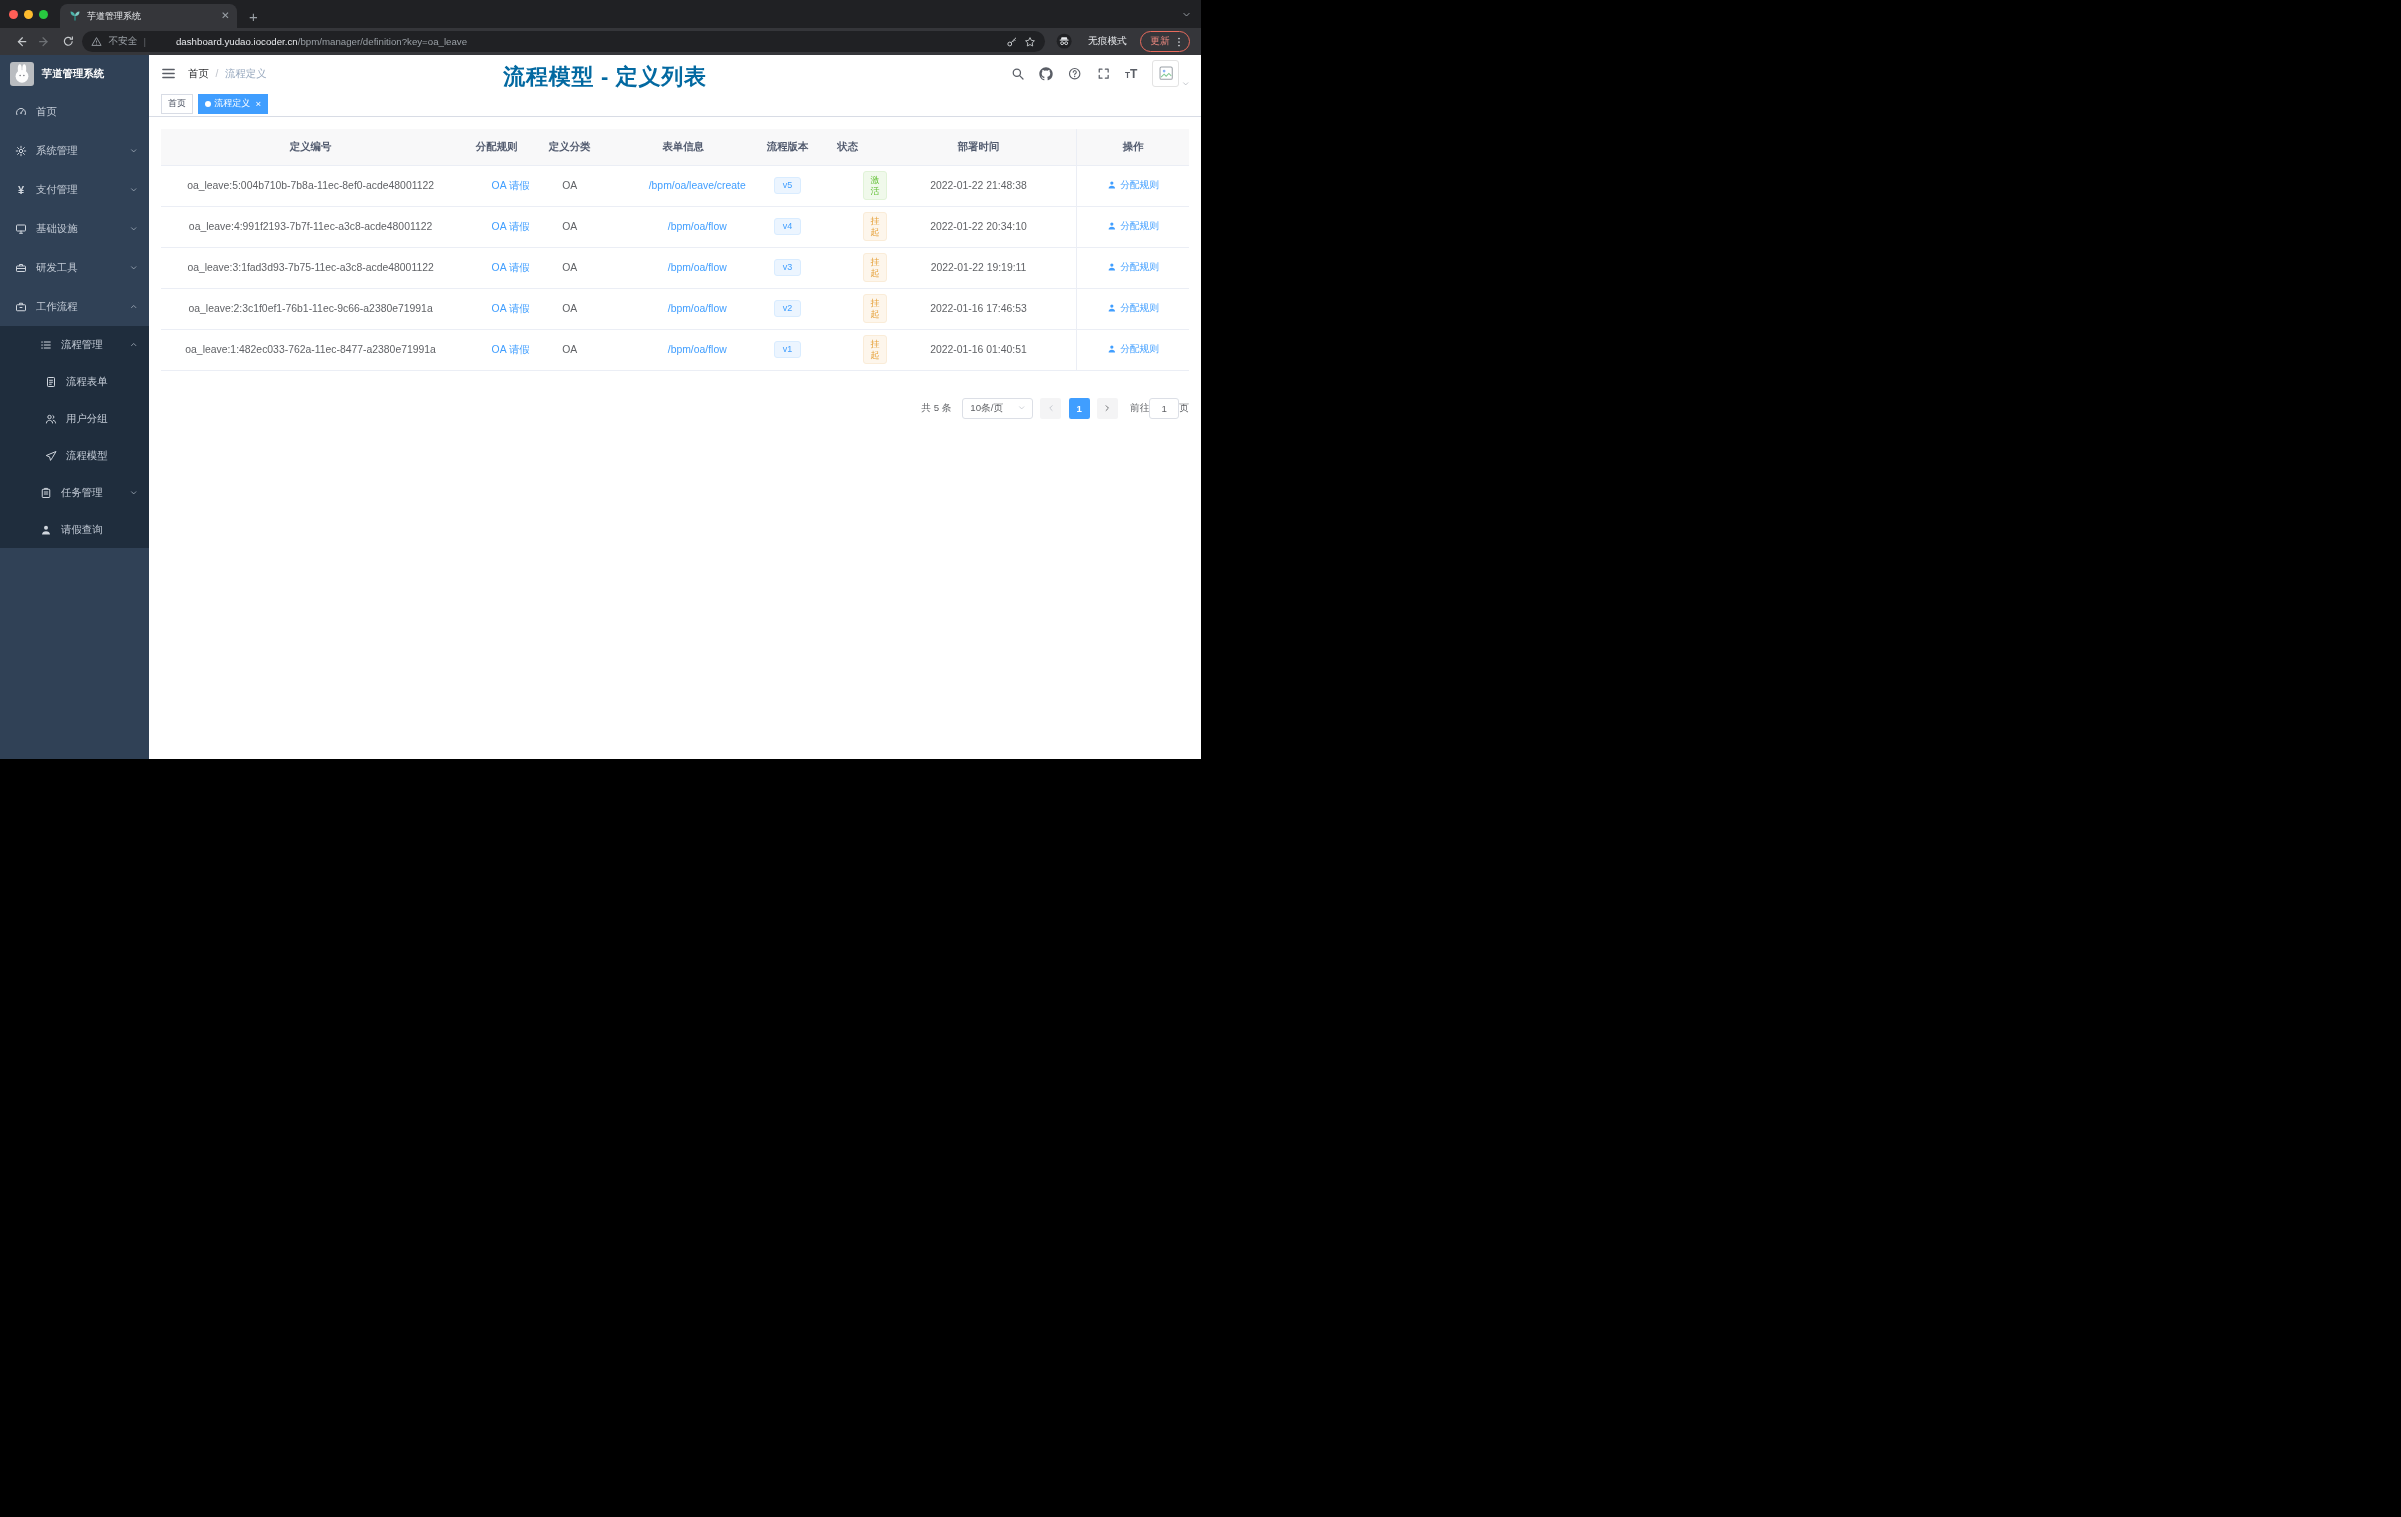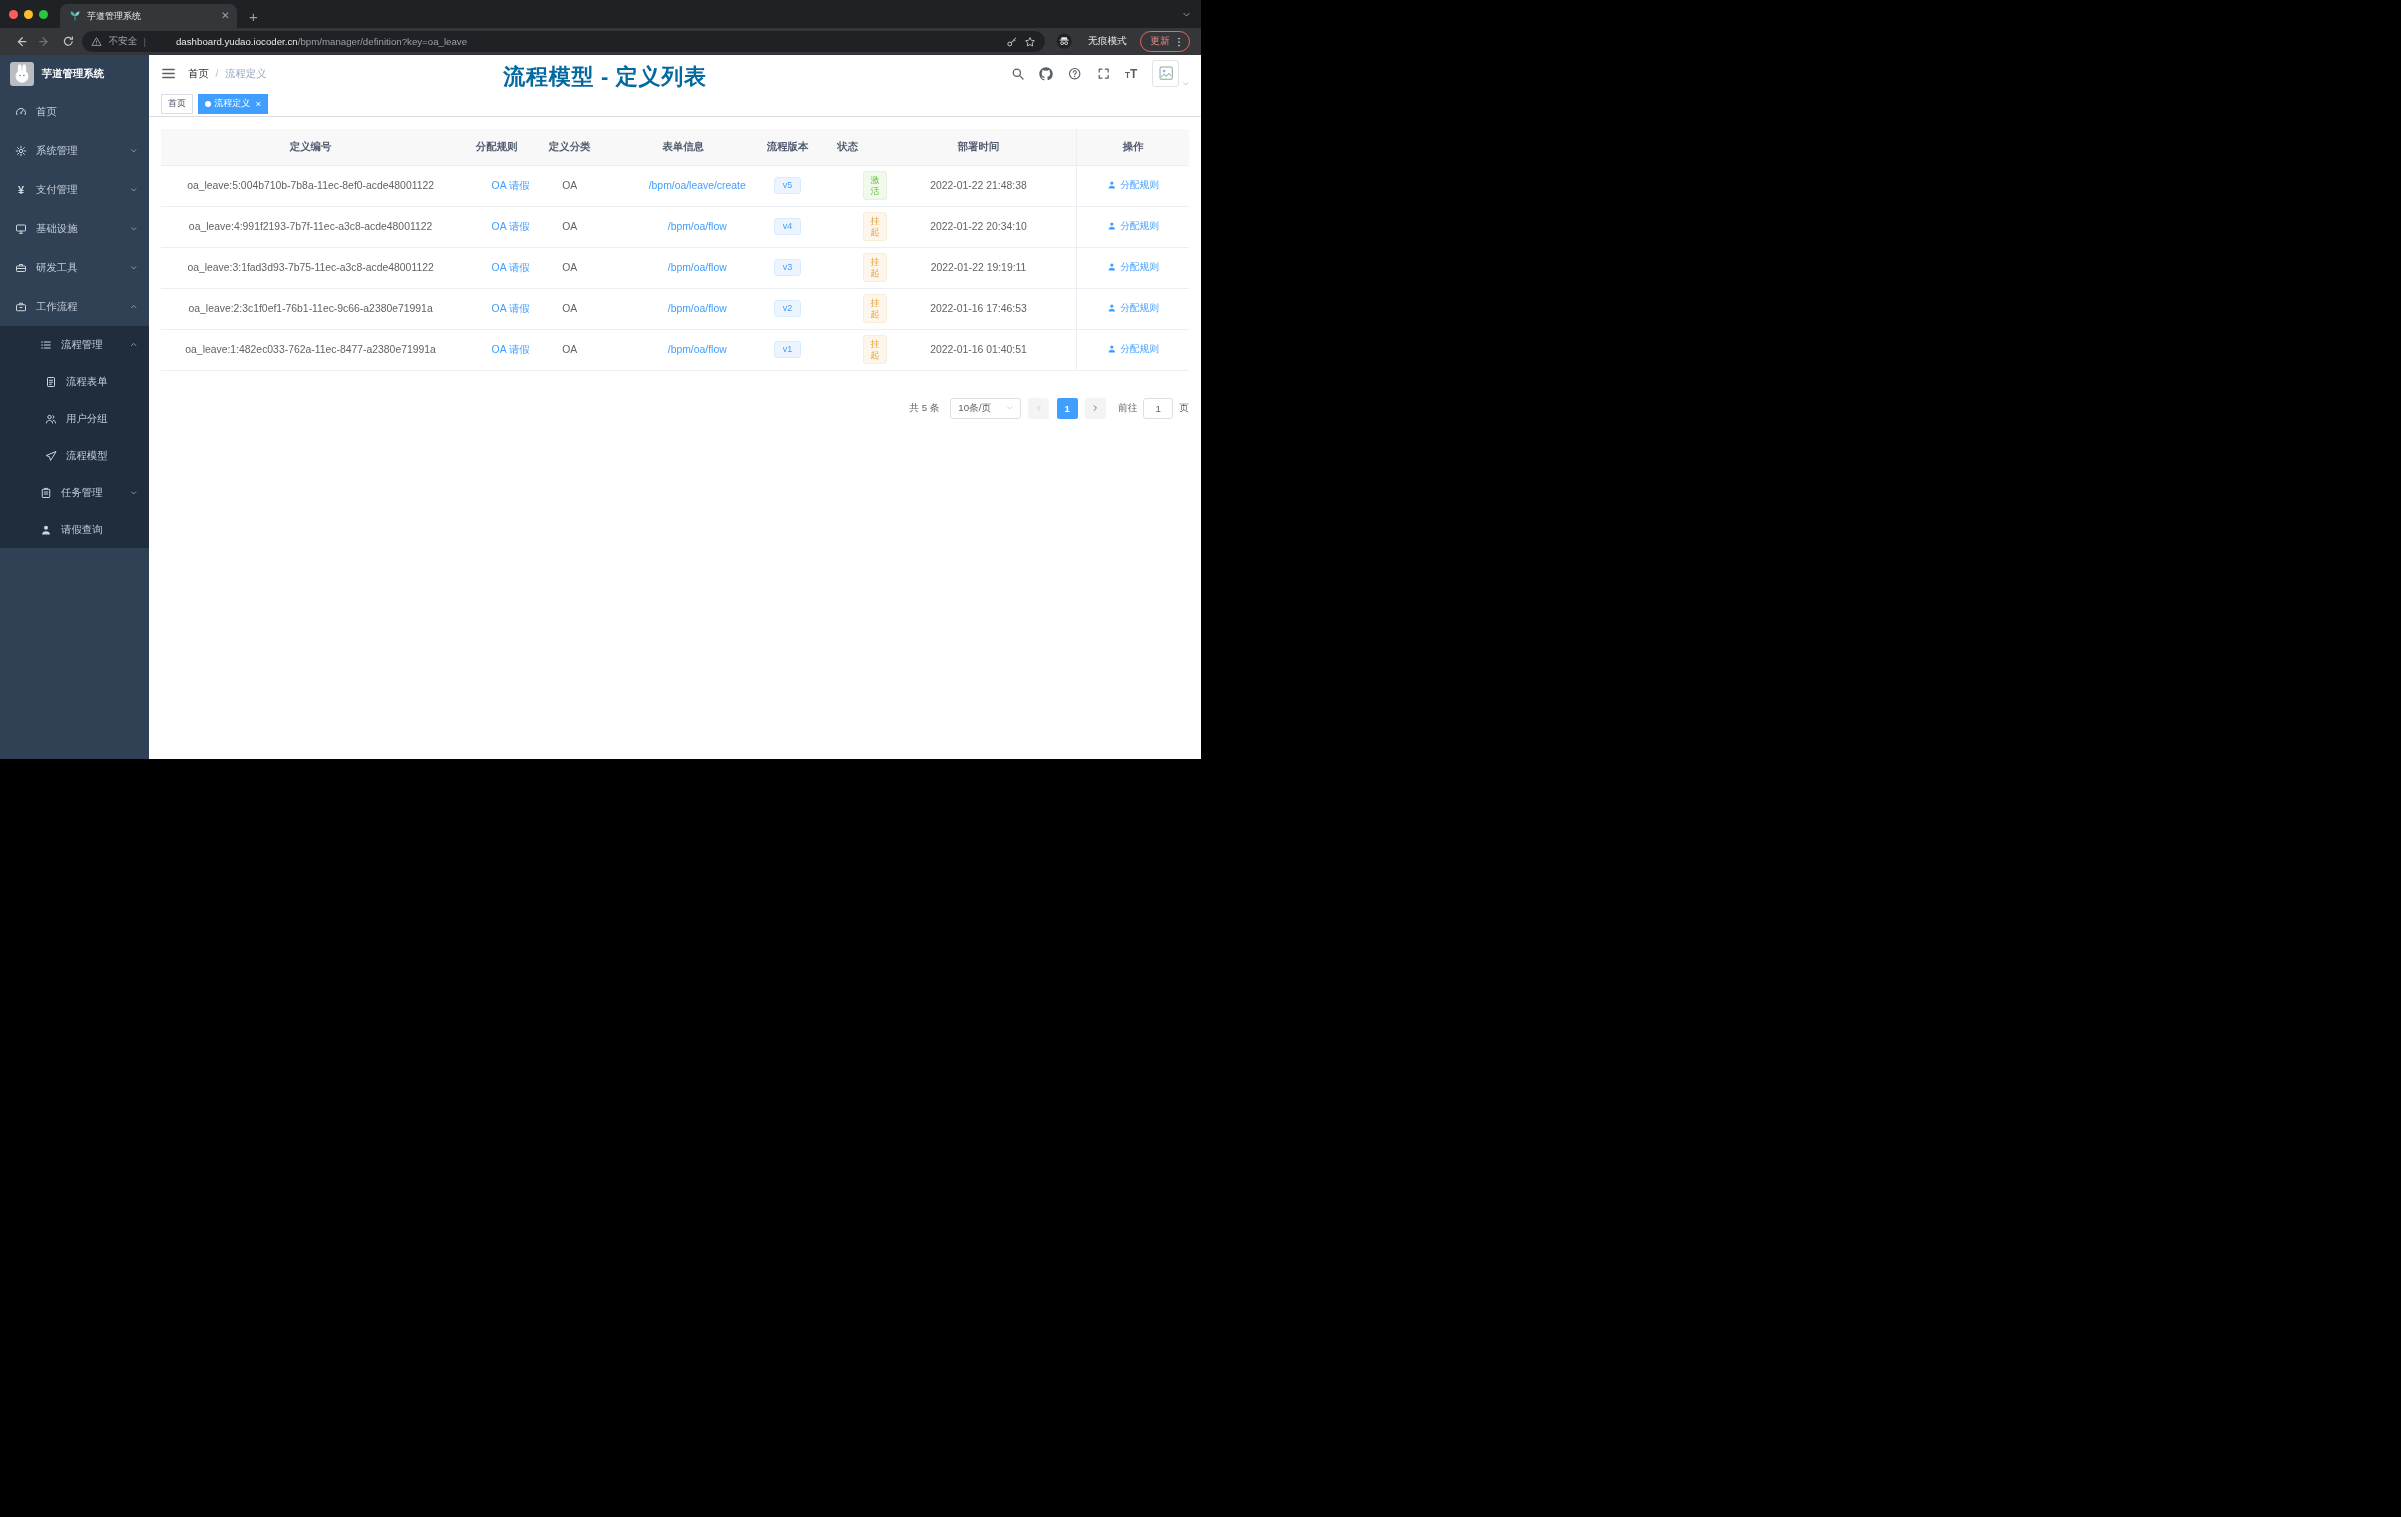--- a/index.html
+++ b/index.html
@@ -86,21 +86,21 @@
   .action-link { color: #409eff; font-size: 9.7px; display: inline-flex; align-items: center; gap: 3px; cursor: pointer; }
 
   .pagination { display: flex; align-items: center; justify-content: flex-end; gap: 7.4px; margin-top: 27px; font-size: 9.7px; color: #606266; }
   .page-total { margin-right: 3px; }
   .page-size-select { width: 71px; height: 21px; border: 0.7px solid #dcdfe6; border-radius: 3px; display: flex; align-items: center; justify-content: space-between; padding: 0 6px 0 7.4px; color: #606266; cursor: pointer; background: #fff; }
   .select-caret { color: #c0c4cc; }
   .page-btn { min-width: 21px; height: 21px; border-radius: 2.2px; background: #f4f4f5; display: flex; align-items: center; justify-content: center; cursor: pointer; }
   .page-btn.prev { color: #c0c4cc; }
   .page-btn.next { color: #606266; }
   .page-btn.current { background: #409eff; color: #fff; font-weight: 700; }
-  .goto-wrap { display: flex; align-items: center; gap: 6px; margin-left: 4.5px; }
+  .goto-wrap { display: flex; align-items: center; margin-left: 4.5px; }
   .goto-input { width: 30px; height: 21px; border: 0.7px solid #dcdfe6; border-radius: 3px; text-align: center; font-size: 9.7px; color: #606266; font-family: inherit; }
 </style>
 </head>
 <body>
 
 <div class="screen">
 
   <div class="tabstrip">
     <div class="traffic">
       <span class="light red"></span>

